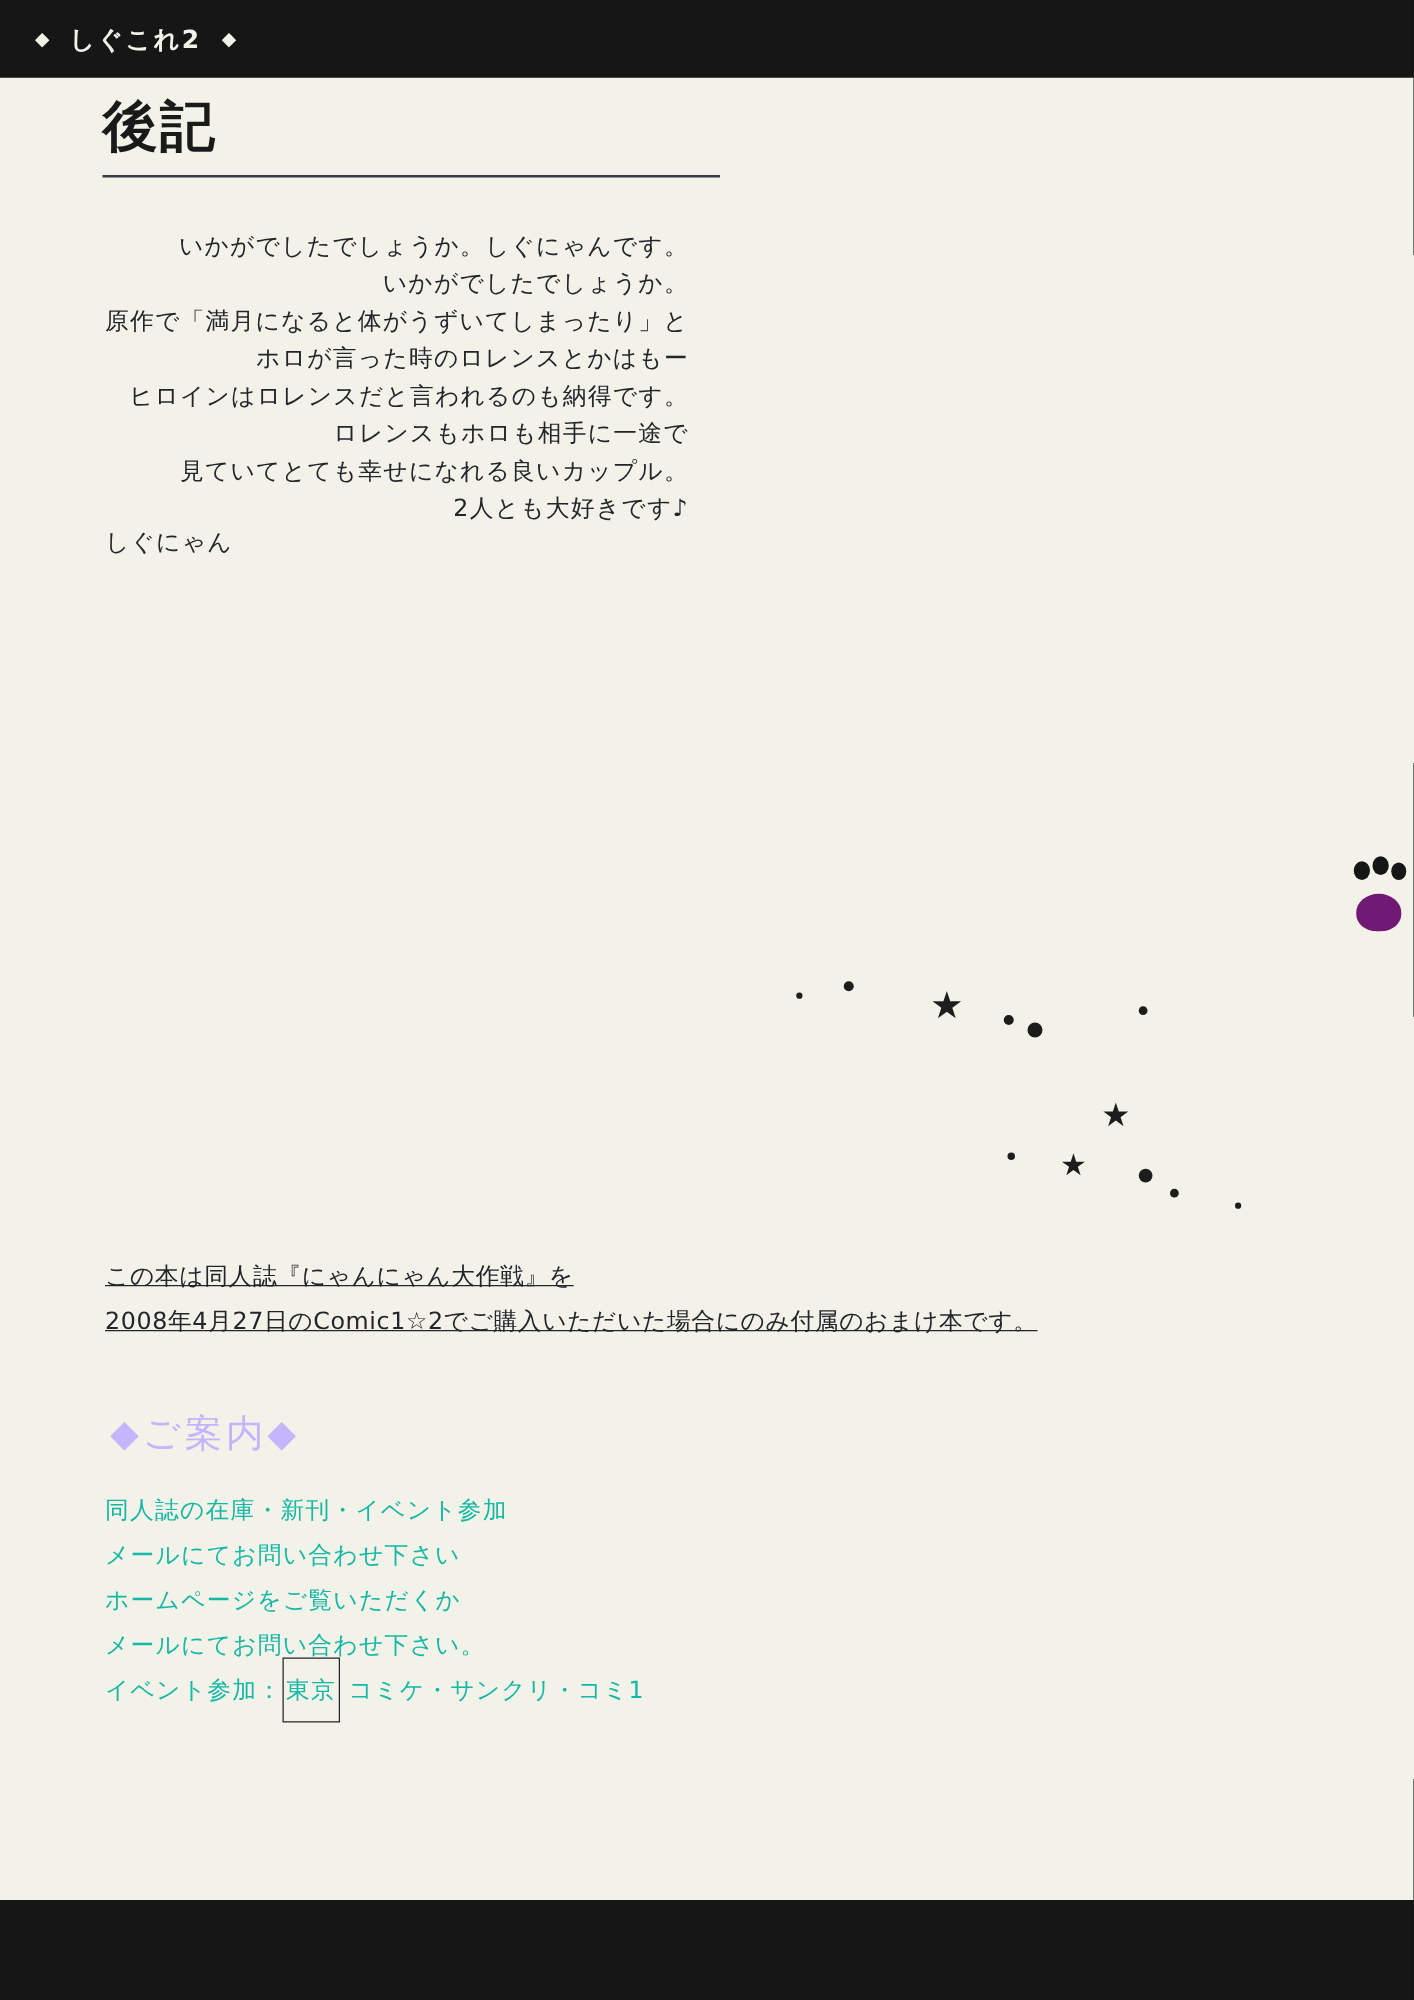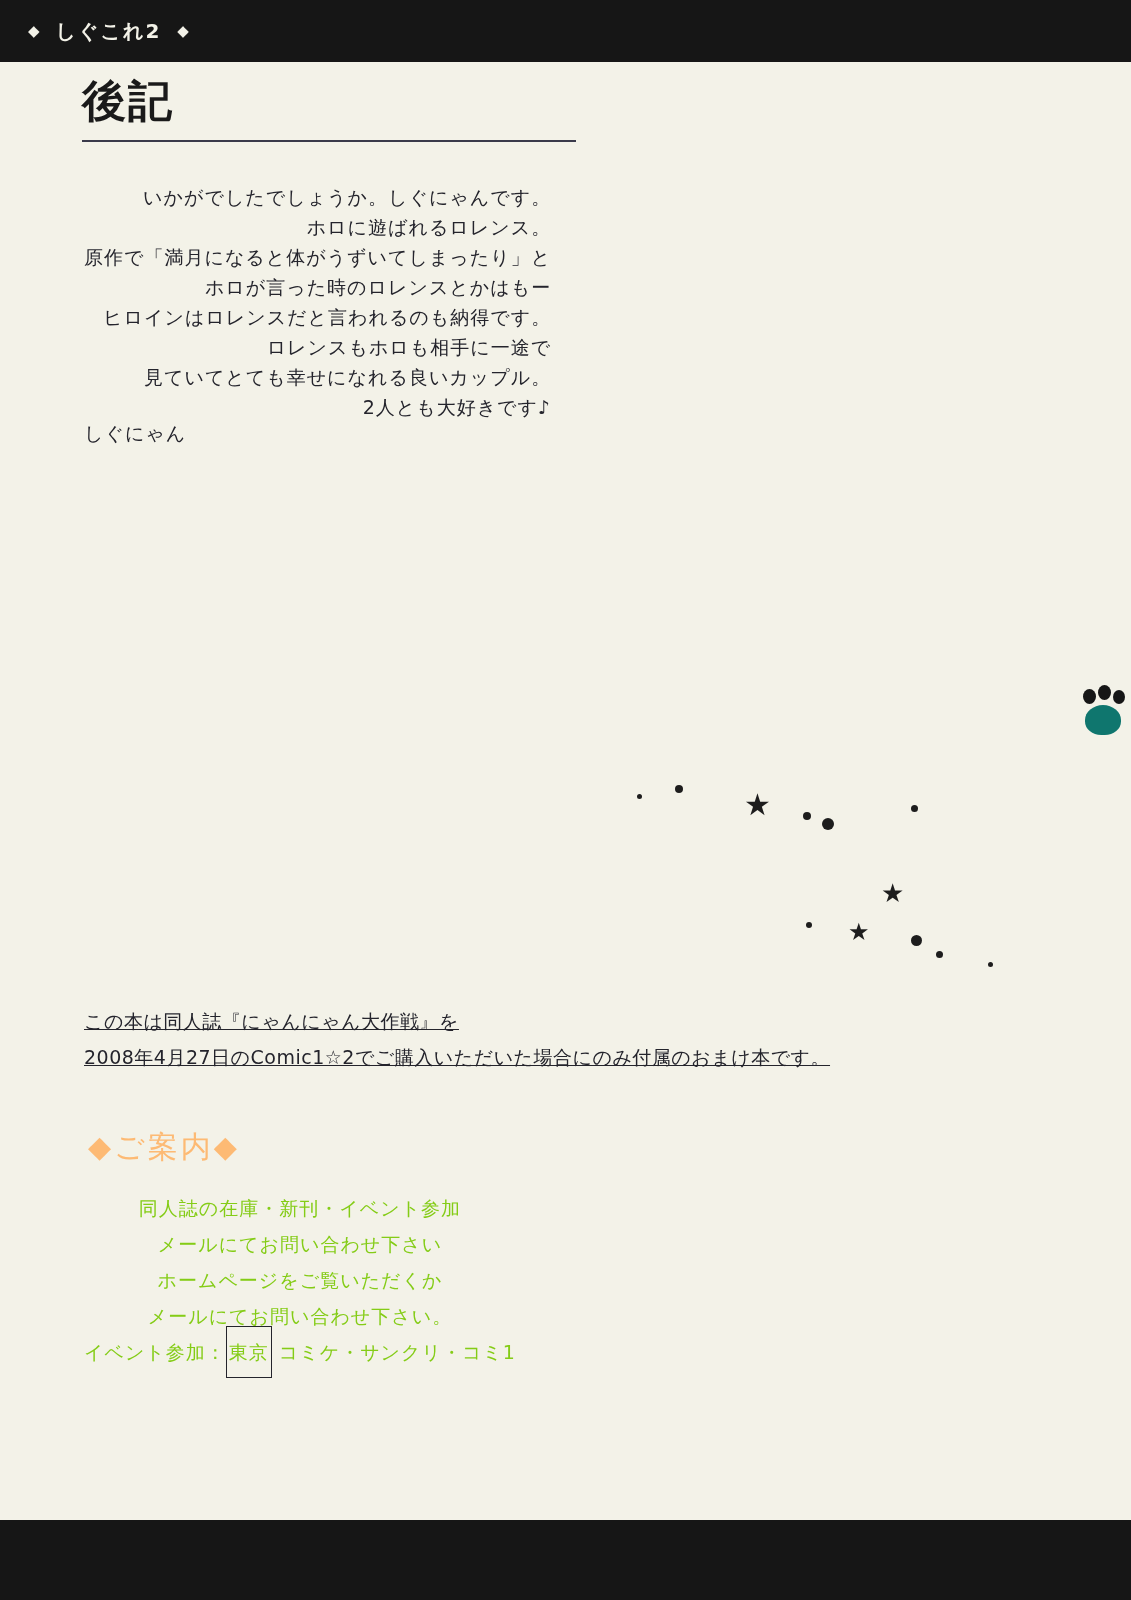--- a/index.html
+++ b/index.html
@@ -107,32 +107,31 @@
     color: #24242c;
     letter-spacing: 0.5px;
   }
   .note-block p { margin: 0; white-space: pre; text-decoration: underline; }
 
   .info-head {
     position: absolute;
     left: 88px;
     top: 1127px;
     font-size: 30px;
-    color: #fdba74;
+    color: #c4b5fd;
     letter-spacing: 3px;
   }
   .info-block {
     position: absolute;
     left: 84px;
     top: 1190px;
     font-size: 19px;
     line-height: 36px;
-    color: #84cc16;
-    letter-spacing: 1px;
-    text-align: center;
+    color: #14b8a6;
+    letter-spacing: 1px;
   }
   .info-block p { margin: 0; white-space: pre; }
   .indent { padding-left: 160px; }
   .boxed {
     border: 1.5px solid #24242c;
     padding: 14px 2px;
   }
 
   
   .paw {
@@ -145,23 +144,23 @@
   .paw .pad {
     position: absolute;
     background: #161616;
     border-radius: 50%;
   }
   .paw .p1 { width: 13px; height: 15px; left: 2px;  top: 4px; }
   .paw .p2 { width: 13px; height: 15px; left: 17px; top: 0px; }
   .paw .p3 { width: 12px; height: 14px; left: 32px; top: 5px; }
   .paw .main-pad {
     position: absolute;
-    left: 4px; top: 20px;
+    left: 4px; top: 30px;
     width: 36px; height: 30px;
-    background: #0f766e;
+    background: #701a75;
     border-radius: 50% 50% 45% 45%;
   }
   .page-num {
     position: absolute;
     left: 9px;
     top: 28px;
     color: #f3f2e8;
     font-size: 14px;
     font-weight: bold;
     letter-spacing: 1px;
@@ -189,21 +188,21 @@
     <span class="header-diamond">◆</span>
   </div>
 
   <div class="footer-bar"></div>
 
   <div class="doc-title">後記</div>
   <div class="title-rule"></div>
 
   <div class="body-block">
     <p>いかがでしたでしょうか。しぐにゃんです。</p>
-    <p>ホロに遊ばれるロレンス。</p>
+    <p>いかがでしたでしょうか。</p>
     <p>原作で「満月になると体がうずいてしまったり」と</p>
     <p>ホロが言った時のロレンスとかはもー</p>
     <p>ヒロインはロレンスだと言われるのも納得です。</p>
     <p>ロレンスもホロも相手に一途で</p>
     <p>見ていてとても幸せになれる良いカップル。</p>
     <p>2人とも大好きです♪</p>
   </div>
 
   <div class="sig">しぐにゃん</div>
 

